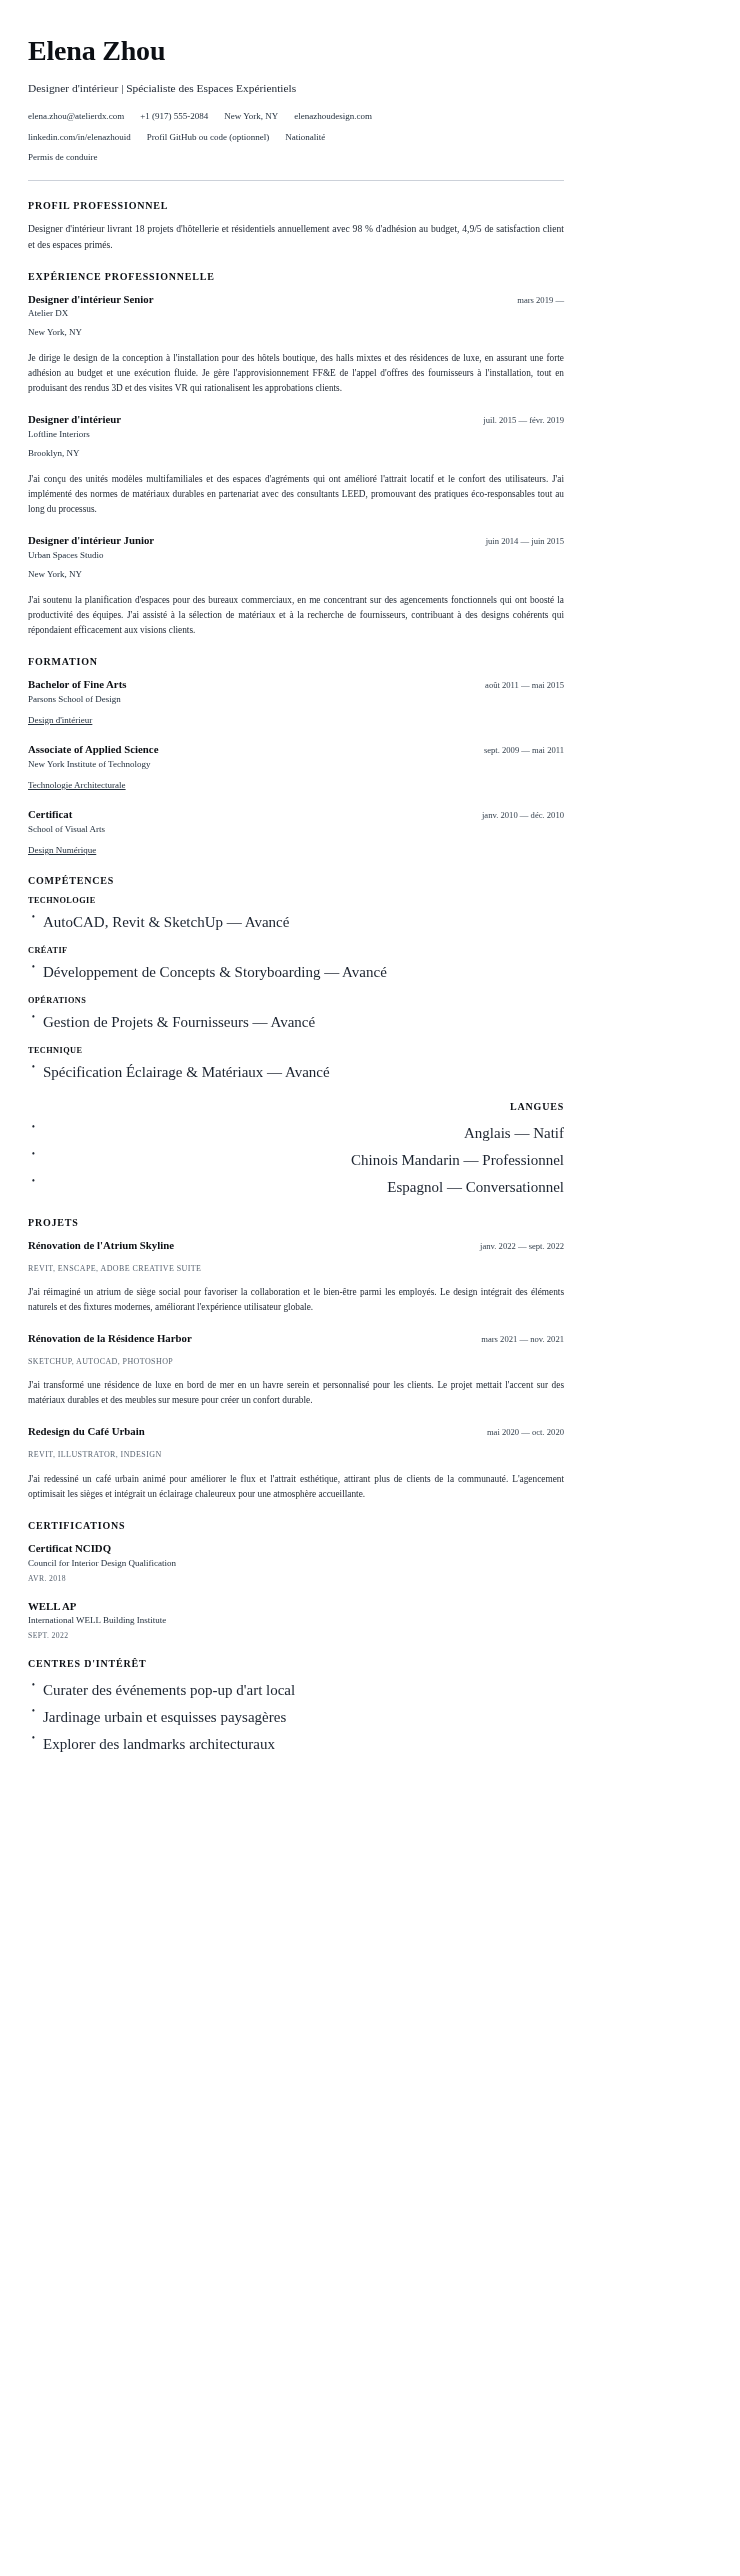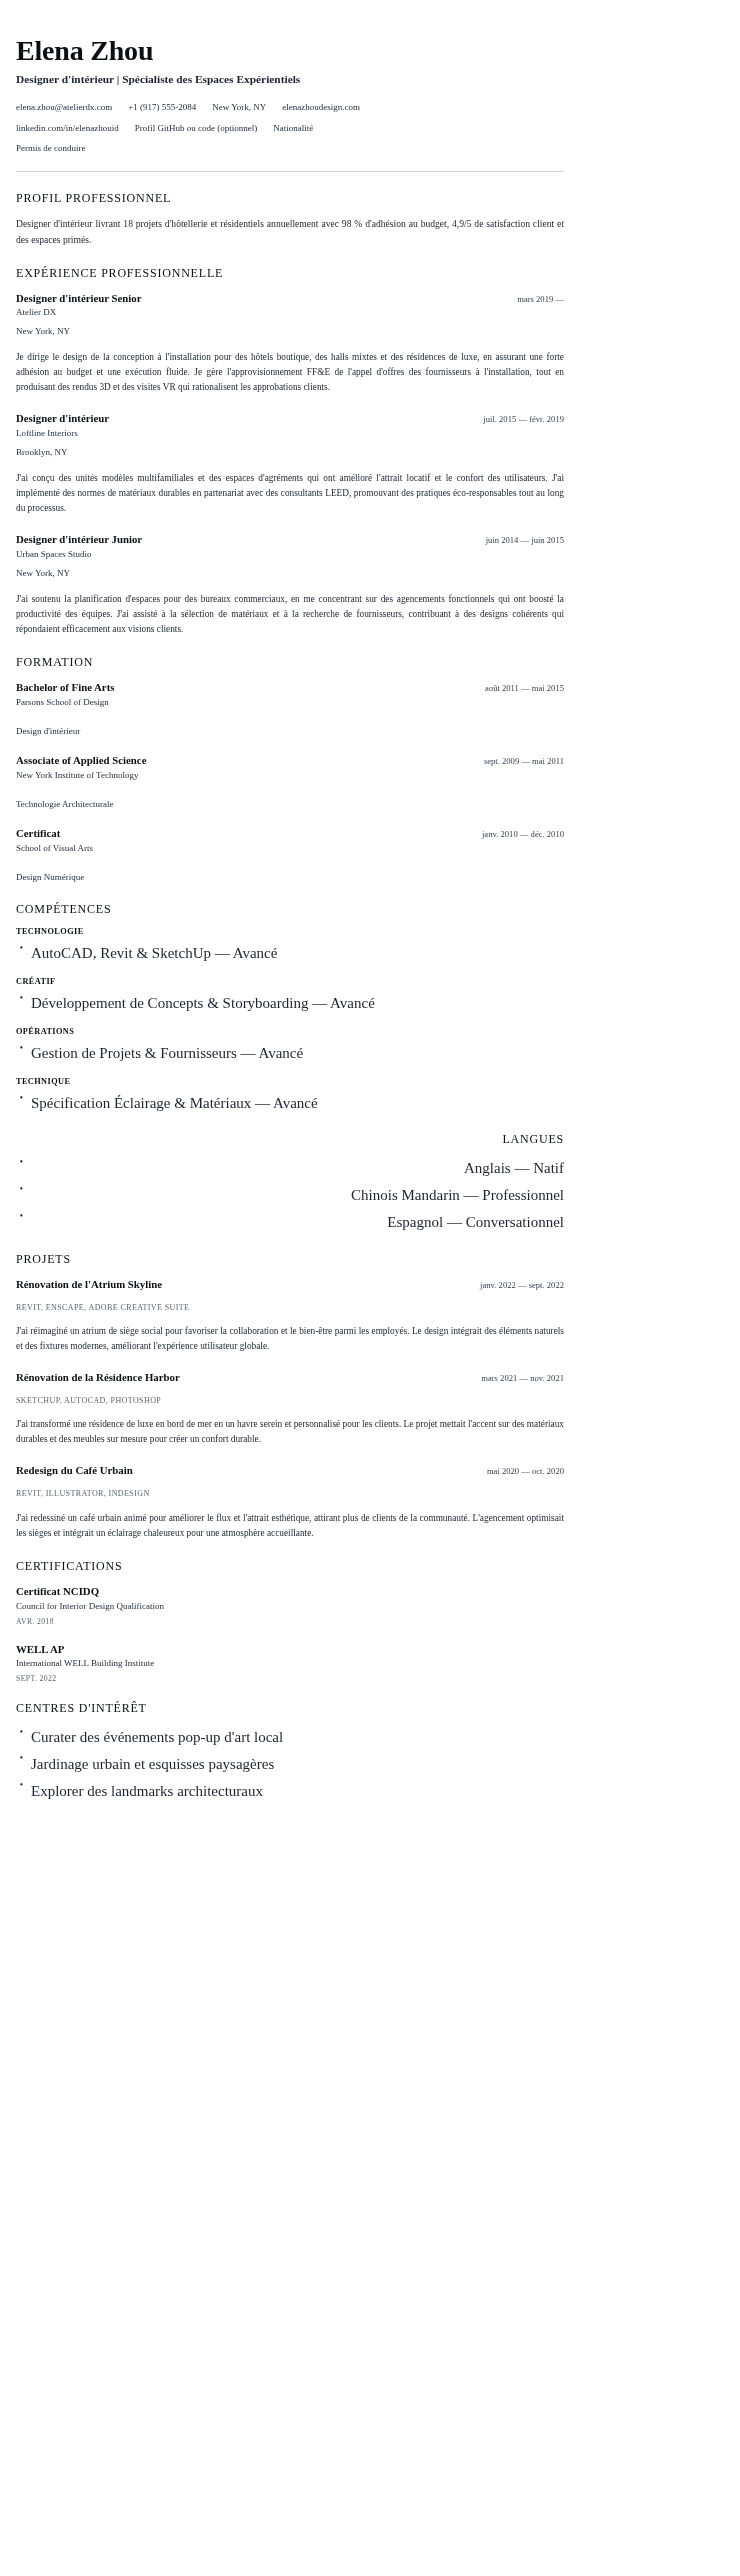--- a/index.html
+++ b/index.html
@@ -11,37 +11,37 @@
 
   body {
     font-family: "Liberation Serif", "DejaVu Serif", serif;
     color: #1c2430;
     -webkit-font-smoothing: antialiased;
   }
 
   .page {
     width: 592px;
     min-height: 2576px;
-    padding: 36px 28px 37px 16px;
+    padding: 36px 28px 37px 28px;
     background: #ffffff;
   }
 
   
   .name {
     font-size: 28px;
     font-weight: 700;
     letter-spacing: -0.2px;
     line-height: 1.05;
     color: #0c0f14;
   }
 
   .headline {
-    margin-top: 7px;
+    margin-top: 16px;
     font-size: 11.4px;
-    font-weight: 700;
+    font-weight: 400;
     color: #1c2430;
     line-height: 1.35;
   }
 
   .contact-block { margin-top: 13.6px; }
 
   .contact-row {
     font-size: 9px;
     color: #23303e;
     line-height: 1.5;
@@ -59,22 +59,22 @@
     margin: 16px 0 0 0;
     border: 0;
     border-top: 0.6px solid #ccd1d9;
     width: 100%;
   }
 
   
   .section { margin-top: 18.5px; }
 
   .section-title {
-    font-size: 12px;
-    font-weight: 400;
+    font-size: 10px;
+    font-weight: 700;
     letter-spacing: 0.8px;
     text-transform: uppercase;
     color: #0c0f14;
     margin-bottom: 10px;
   }
 
   .summary-text {
     font-size: 9.6px;
     line-height: 1.62;
     color: #1c2430;
@@ -118,22 +118,23 @@
   .entry-loc {
     font-size: 9px;
     color: #23303e;
     margin-top: 6.2px;
     line-height: 1.4;
   }
 
   .entry-field {
     font-size: 9px;
     color: #23303e;
-    margin-top: 16px;
+    margin-top: 8px;
     line-height: 1.4;
+    text-decoration: underline;
   }
 
   .entry-desc {
     font-size: 9.3px;
     line-height: 1.62;
     color: #1c2430;
     margin-top: 12.3px;
     text-align: justify;
     max-width: 654px;
   }

